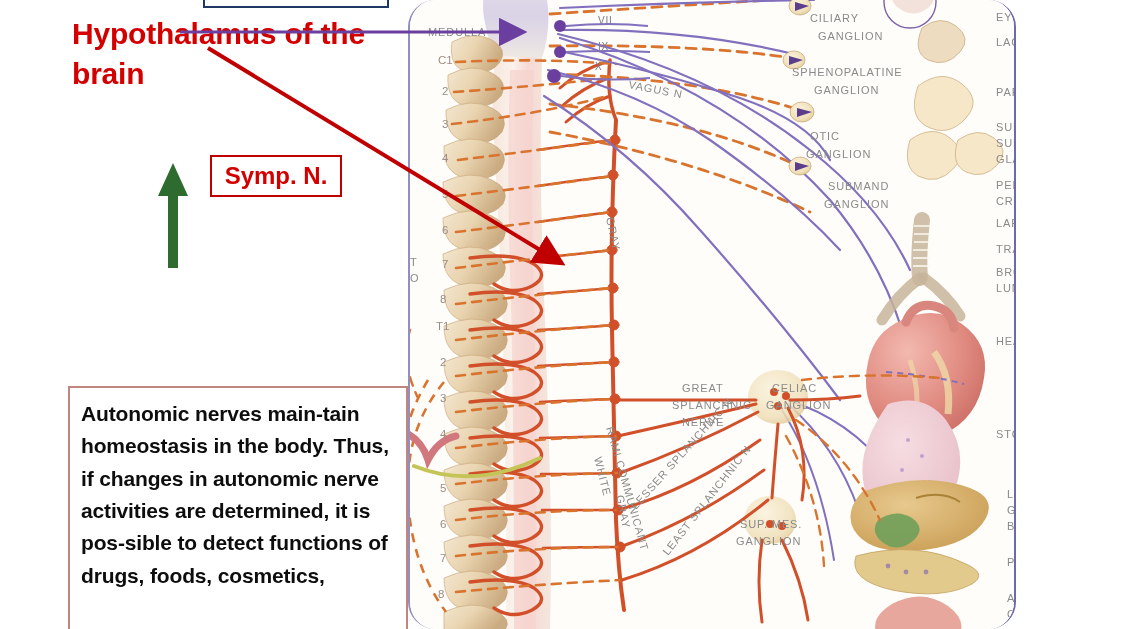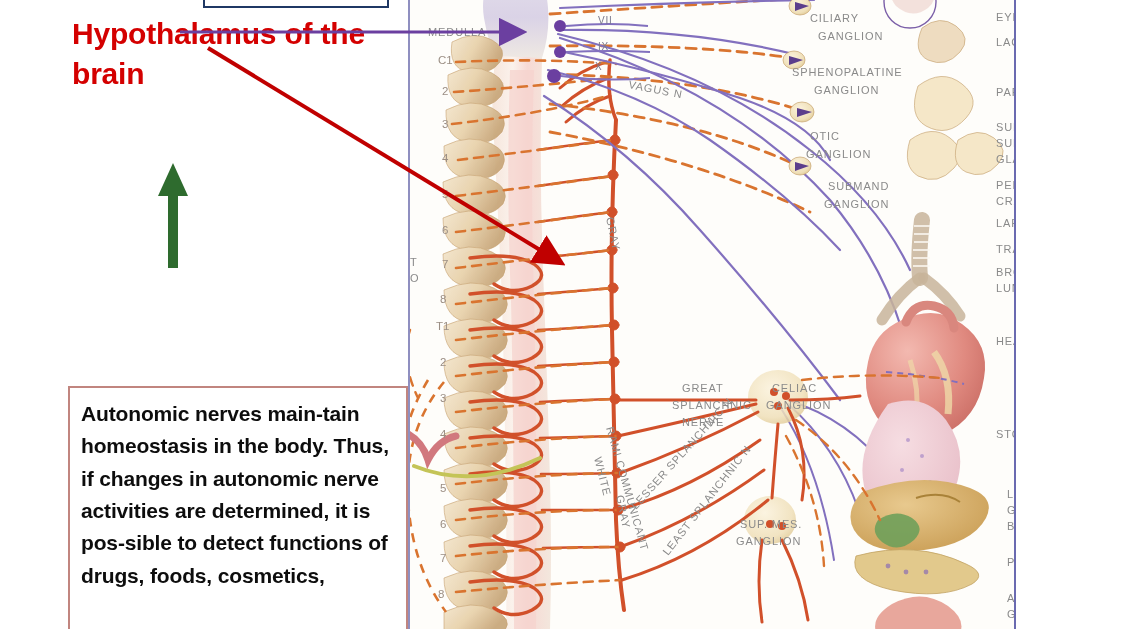--- a/index.html
+++ b/index.html
@@ -110,20 +110,21 @@
     position: absolute;
     left: 408px;
     top: 0px;
     width: 608px;
     height: 629px;
     background: #FEFDFB;
     border-left: 2px solid #8F8FC0;
     border-right: 2px solid #6A6AB0;
     box-sizing: border-box;
     overflow: hidden;
+    border-radius: 27px;
   }
   #anatomy-svg { display: block; }
 
   .anat-label {
     font-family: "Liberation Sans", sans-serif;
     fill: #8A8A8A;
     font-size: 11px;
     letter-spacing: 0.9px;
   }
   .vert-num {
@@ -140,20 +141,23 @@
 </style>
 </head>
 <body>
 
 <div id="slide">
 
   <div id="top-navy-box"></div>
 
   <div id="main-title">Hypothalamus of the brain</div>
 
+  <div id="symp-box">
+    <span class="symp-label">Symp. N.</span>
+  </div>
 
 
   <div id="para-box">
     <div class="para-text">Autonomic nerves main-tain homeostasis in the body. Thus, if changes in autonomic nerve activities are determined, it is pos-sible to detect functions of drugs, foods, cosmetics,</div>
   </div>
 
   <div id="anatomy-panel">
     <svg id="anatomy-svg" width="604" height="629" viewBox="0 0 604 629" xmlns="http://www.w3.org/2000/svg">
       <defs>
         <linearGradient id="cordGrad" x1="0" y1="0" x2="1" y2="0">

